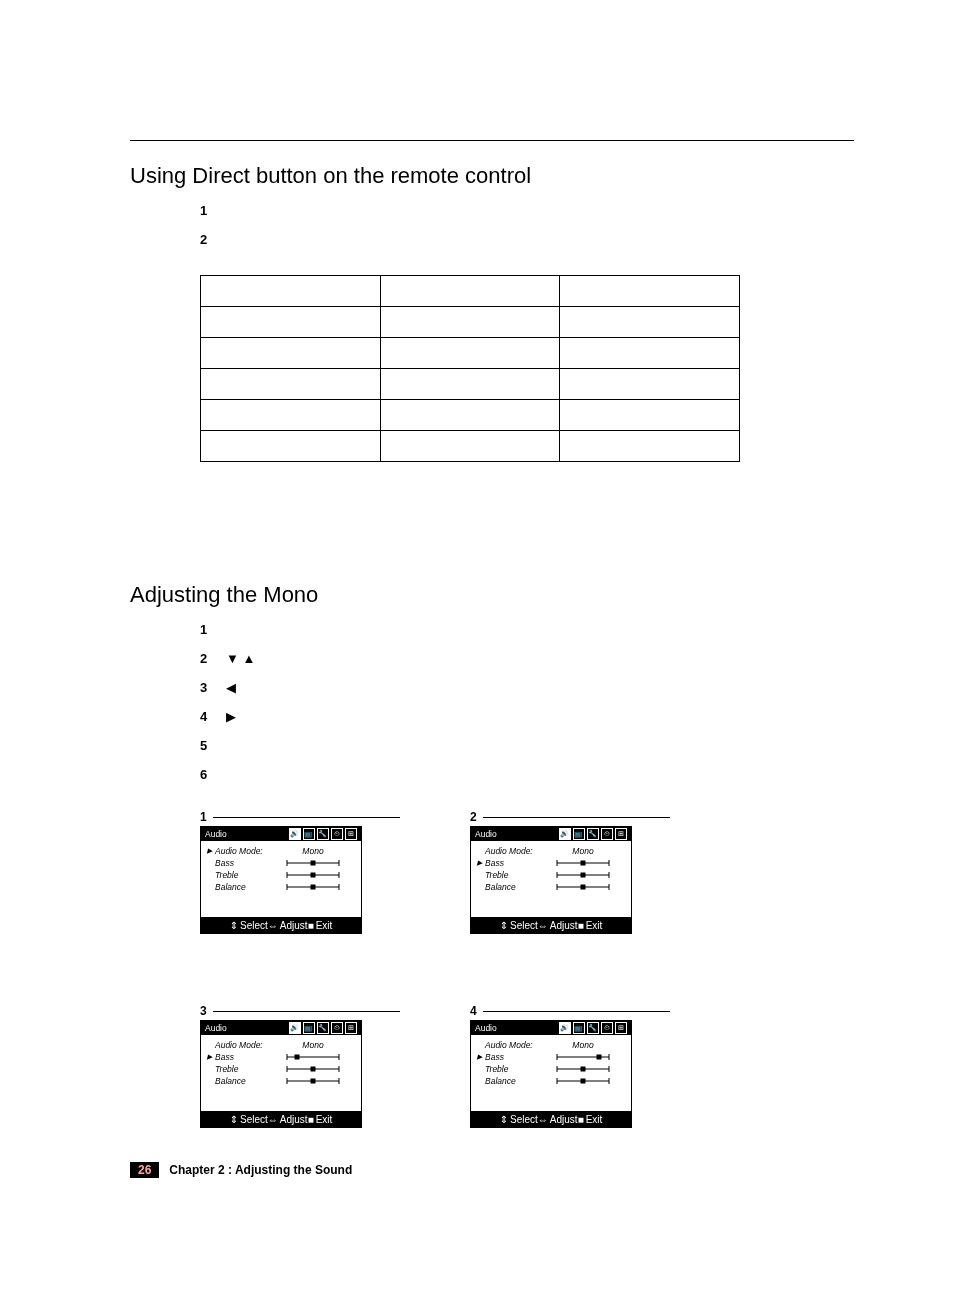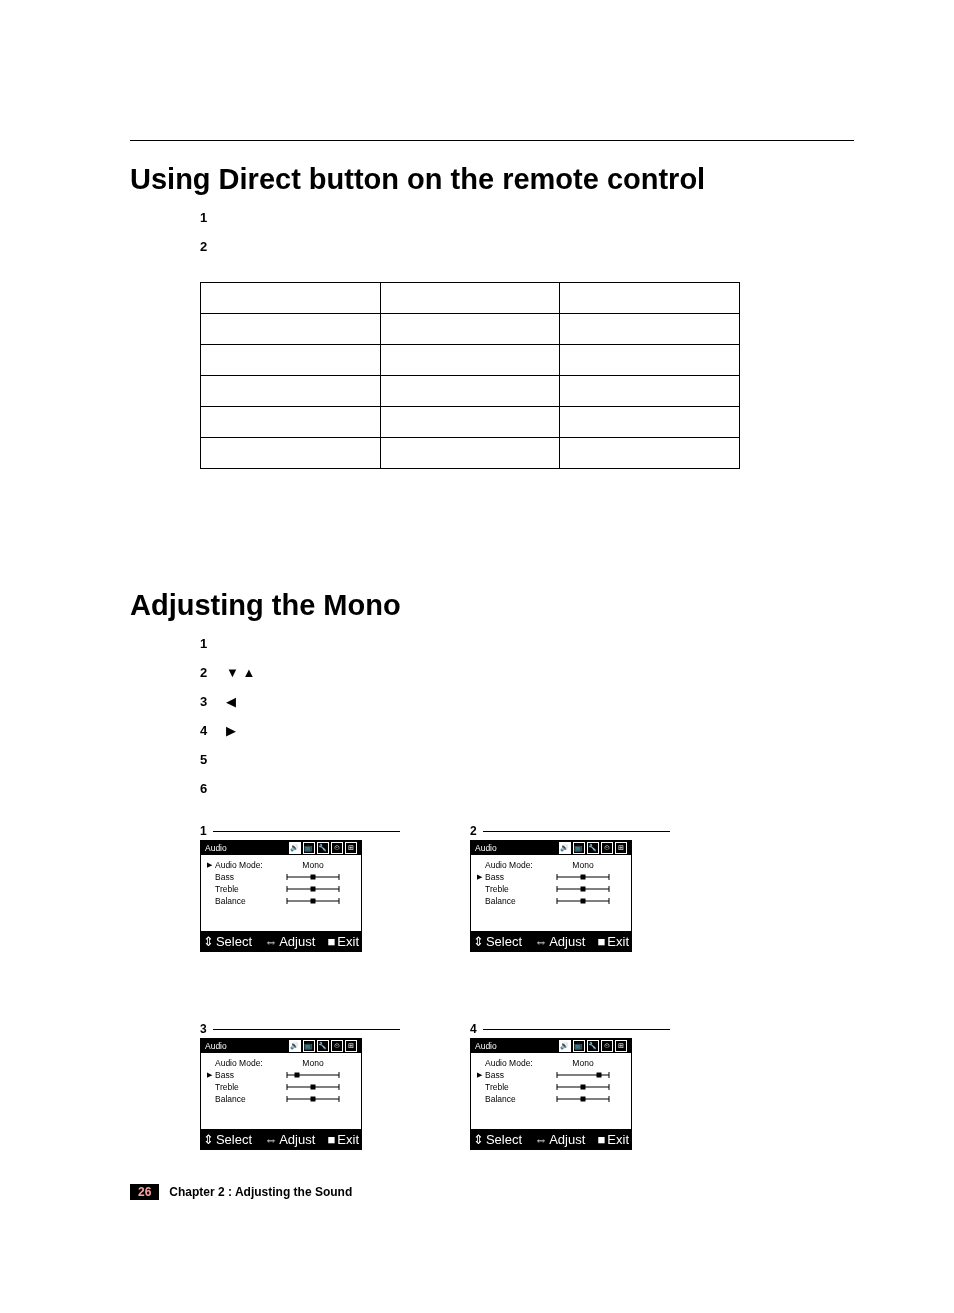--- a/index.html
+++ b/index.html
@@ -13,22 +13,22 @@
   .page {
     padding: 140px 100px 60px 130px;
     position: relative;
     box-sizing: border-box;
   }
   .top-rule {
     border-top: 1px solid #000;
     margin-bottom: 22px;
   }
   h2.section {
-    font-size: 29px;
-    font-weight: bold;
+    font-size: 22px;
+    font-weight: normal;
     margin: 0 0 14px 0;
   }
   .steps {
     margin-left: 70px;
     margin-bottom: 28px;
   }
   .step {
     display: flex;
     align-items: flex-start;
     margin-bottom: 14px;
@@ -96,21 +96,21 @@
     width: 10px; height: 10px;
     border: 1px solid #fff;
     display: flex; align-items: center; justify-content: center;
     font-size: 7px;
   }
   .osd-titlebar .tab.active { background: #fff; color: #000; }
   .osd-body {
     padding: 4px 6px 10px 6px;
     min-height: 62px;
   }
-  .osd-row { display: flex; align-items: center; height: 12px; }
+  .osd-row { display: flex; align-items: center; height: 12px; font-style: italic; }
   .osd-row .arm { width: 8px; font-size: 7px; }
   .osd-row .label { width: 56px; }
   .osd-row .val { flex: 1; display: flex; align-items: center; justify-content: center; }
   .slider {
     width: 52px; height: 4px; position: relative;
   }
   .slider .track {
     position: absolute; top: 50%; left: 0; right: 0;
     height: 1px; background: #000; transform: translateY(-50%);
   }
@@ -120,22 +120,22 @@
   }
   .slider .tick.l { left: 0; }
   .slider .tick.r { left: 100%; }
   .slider .thumb {
     position: absolute; top: 50%;
     width: 5px; height: 5px; background: #000;
     transform: translate(-50%, -50%);
   }
   .osd-footer {
     border-top: 1px solid #000;
-    display: flex; justify-content: space-between;
-    font-size: 13px; padding: 2px 2px;
+    display: flex; justify-content: center;
+    font-size: 10px; padding: 2px 2px;
     background: #000; color: #fff;
   }
   .osd-footer span::before { margin-right: 2px; }
   .fs::before { content: "⇕"; }
   .fa::before { content: "⇔"; }
   .fe::before { content: "■"; }
 
   .footer {
     margin-top: 34px;
     display: flex; align-items: center; gap: 10px;

